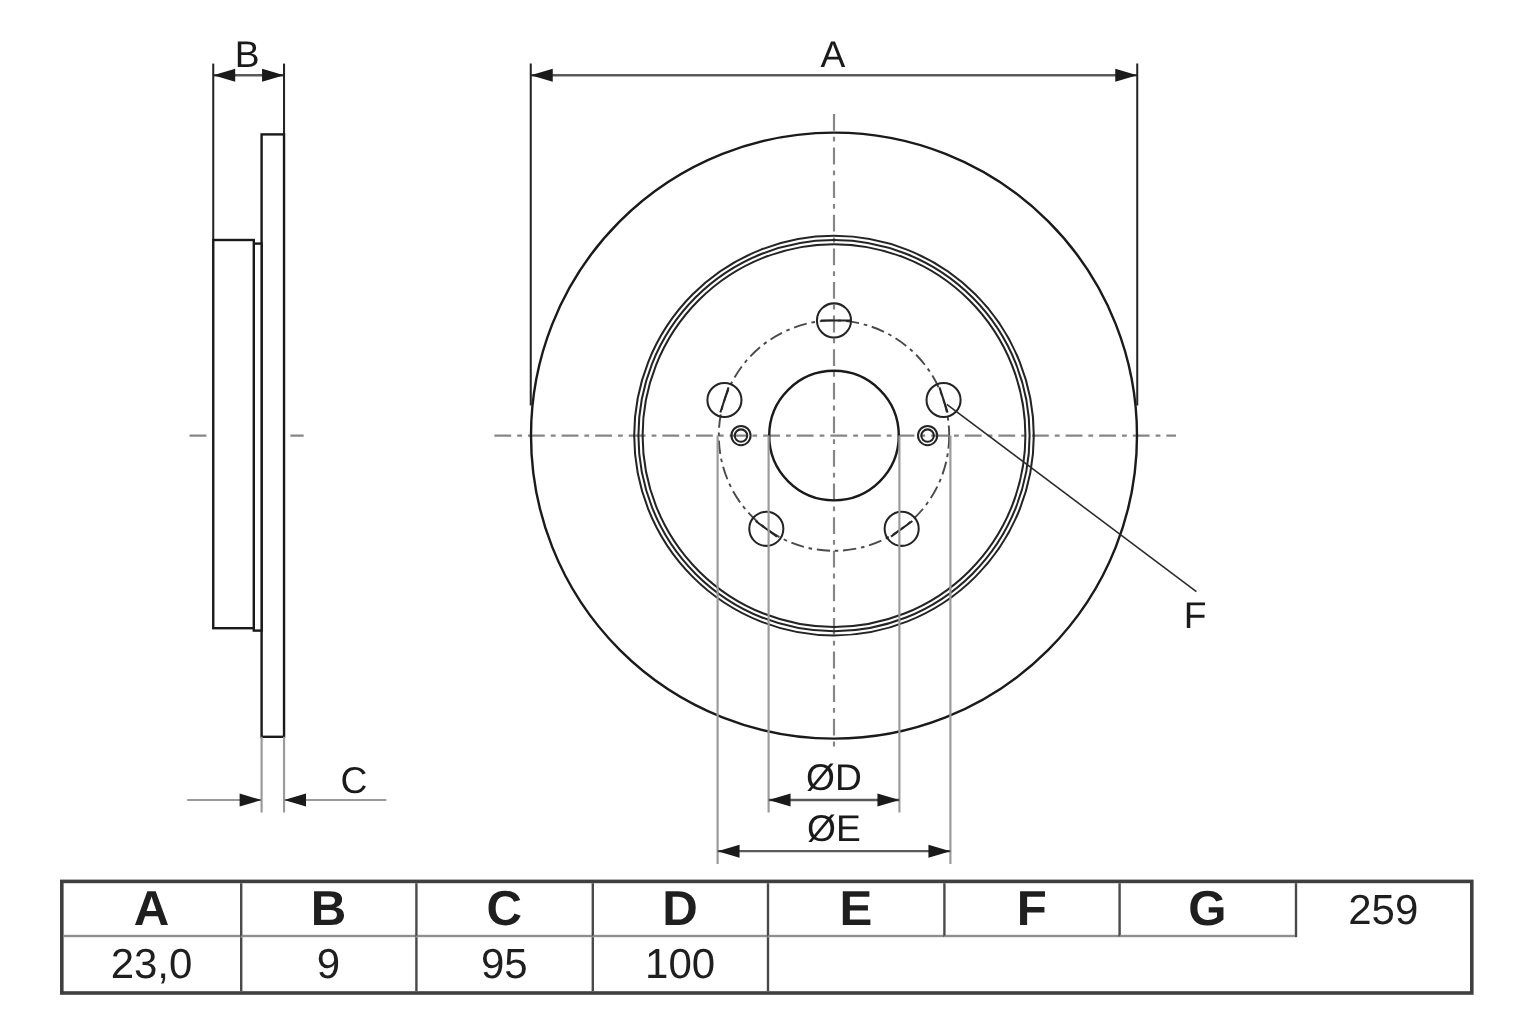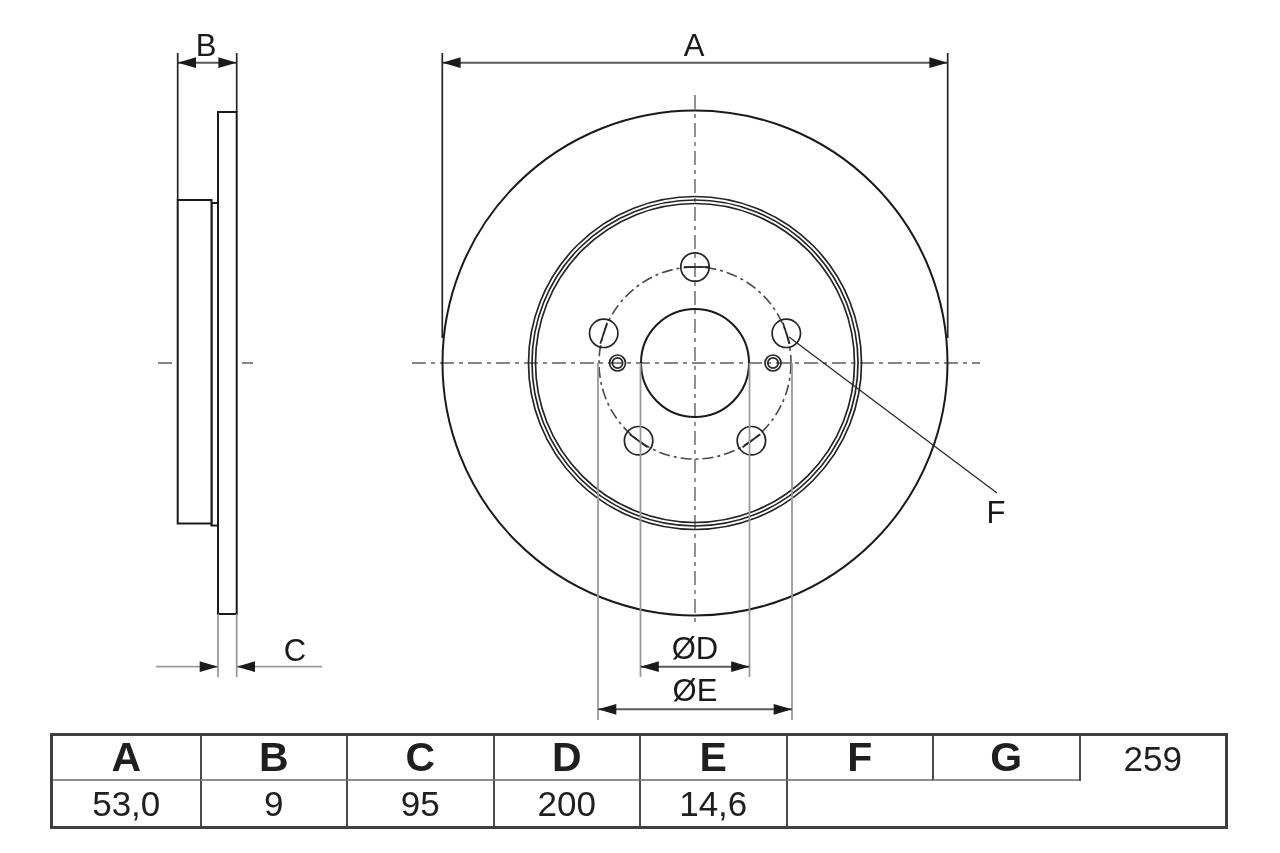--- a/index.html
+++ b/index.html
@@ -111,21 +111,20 @@
 
   <div id="spec-table">
     <div class="cell th">A</div>
     <div class="cell th">B</div>
     <div class="cell th">C</div>
     <div class="cell th">D</div>
     <div class="cell th">E</div>
     <div class="cell th">F</div>
     <div class="cell th">G</div>
     <div class="cell td">259</div>
-    <div class="cell td">53,0</div>
+    <div class="cell td">23,0</div>
     <div class="cell td">9</div>
     <div class="cell td">95</div>
-    <div class="cell td">200</div>
-    <div class="cell td">14,6</div>
+    <div class="cell td">100</div>
     <div class="cell td"></div>
   </div>
 
 </div>
 
 </body></html>

